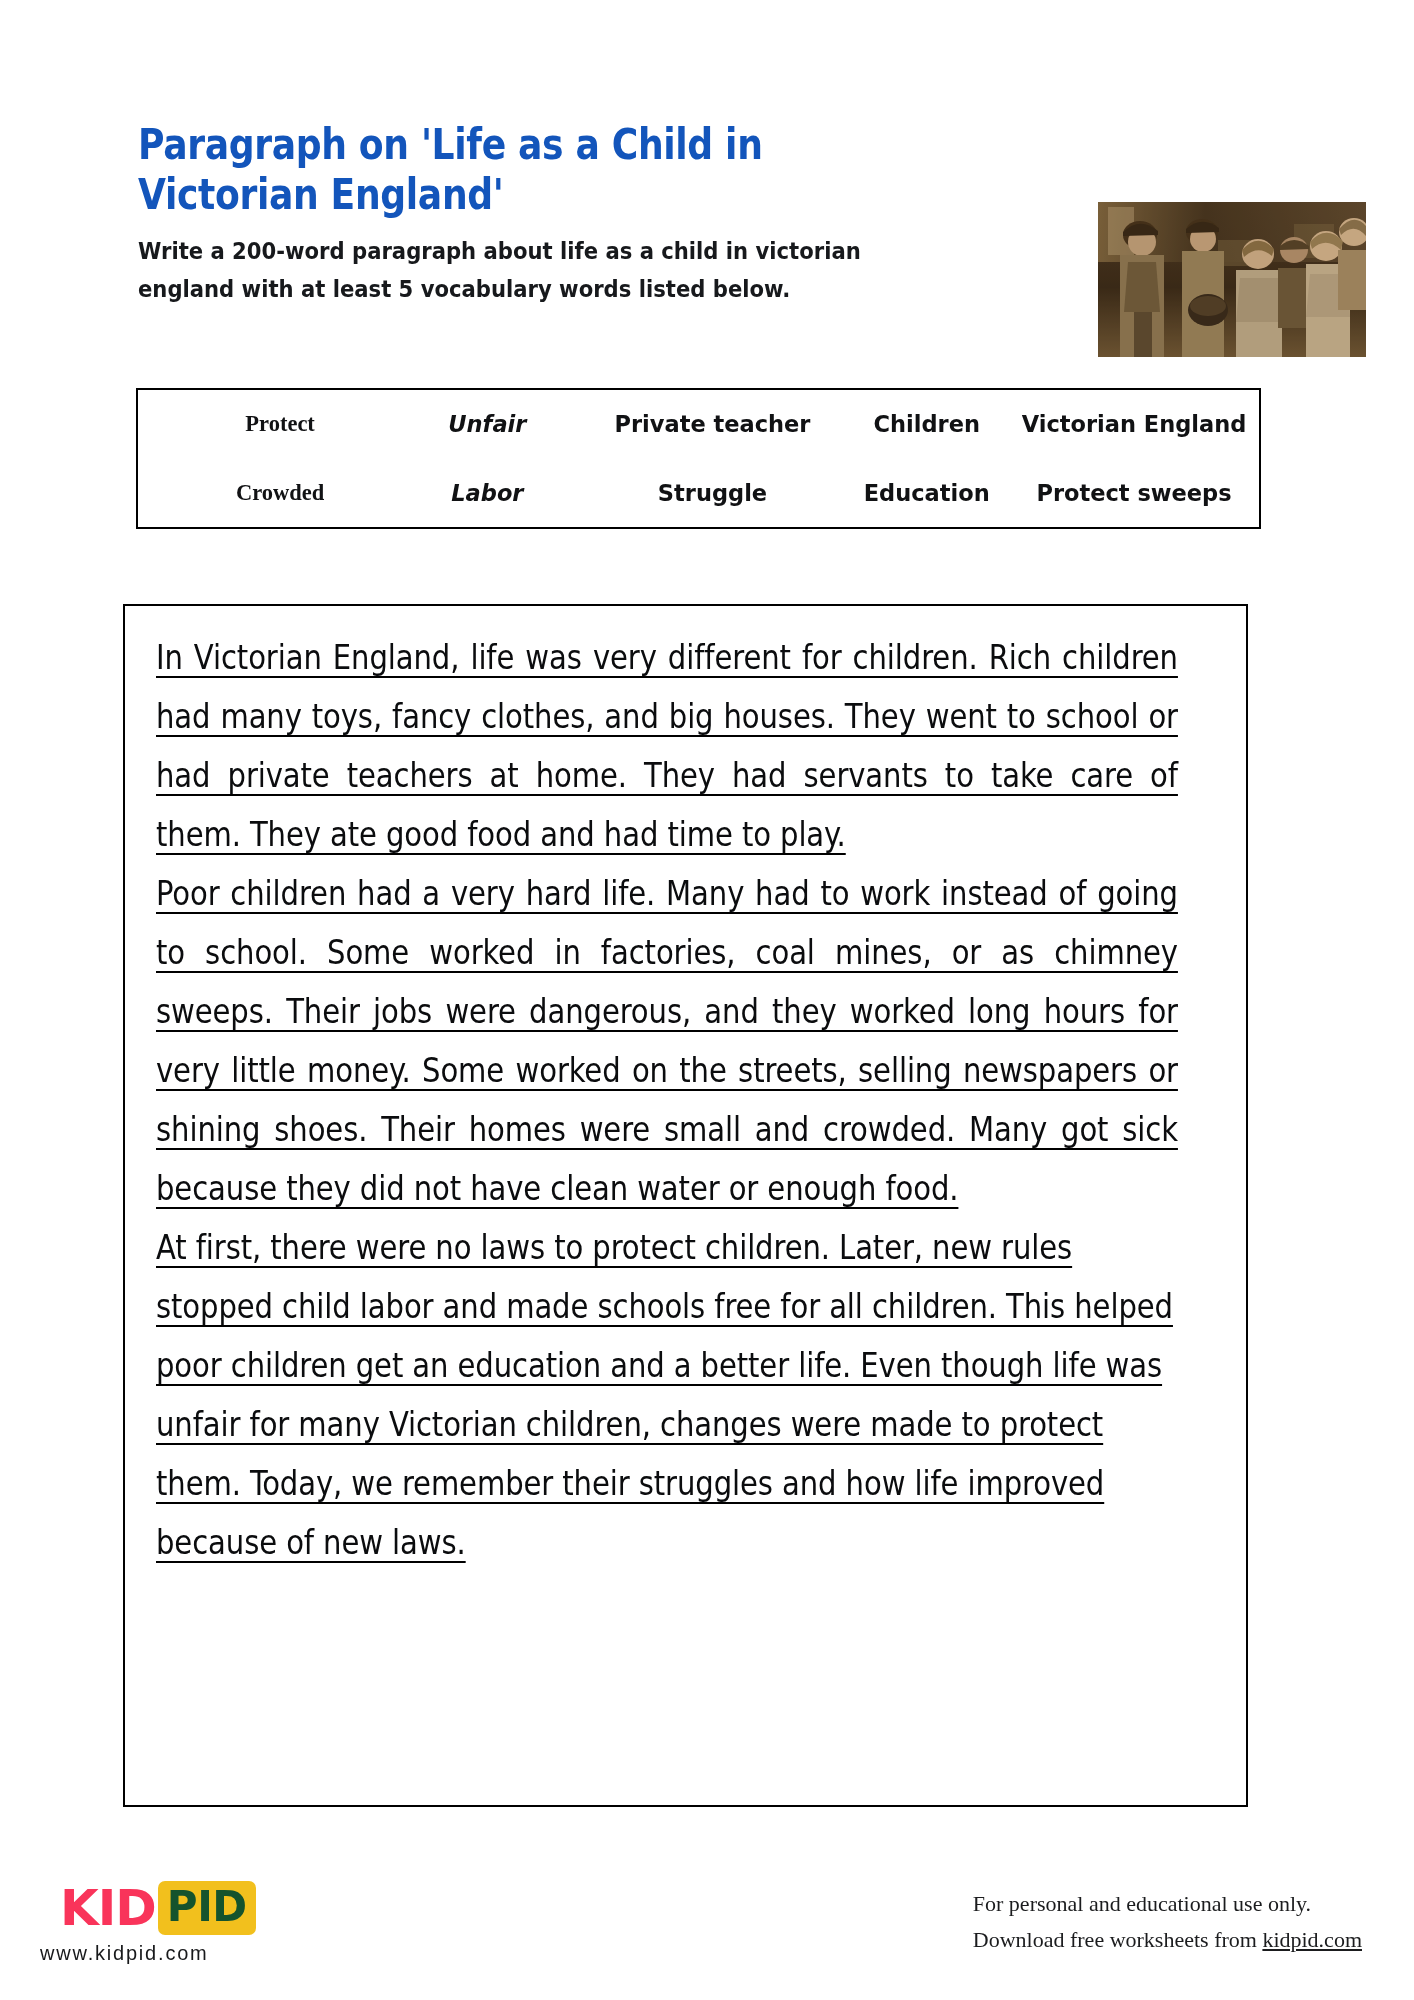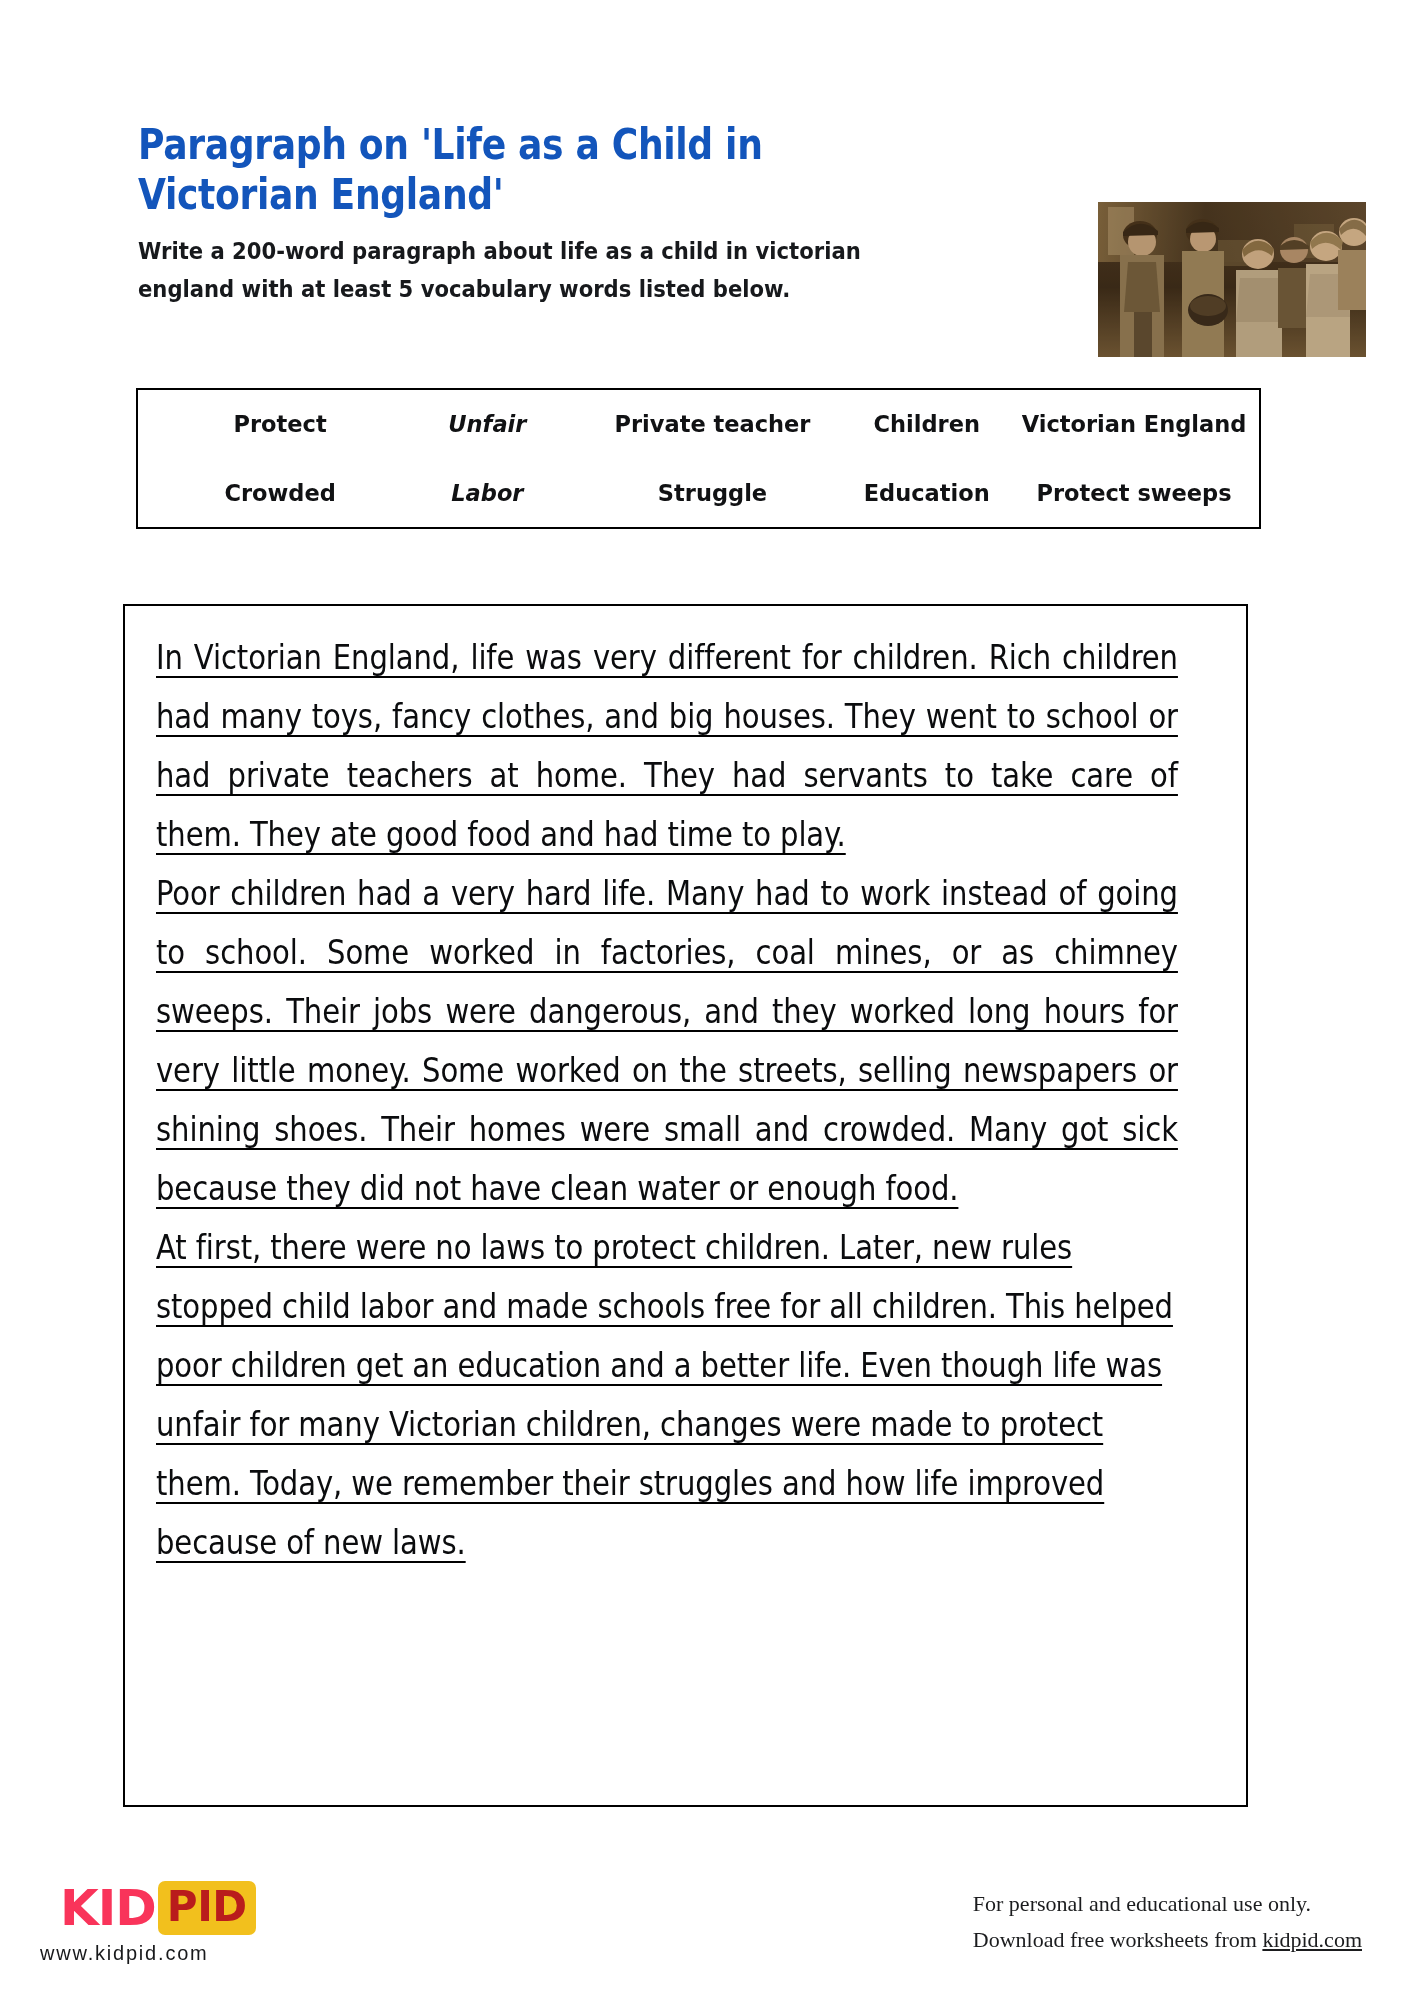--- a/index.html
+++ b/index.html
@@ -82,21 +82,21 @@
     box-sizing: border-box;
   }
   .vocab-cell {
     font-family: "DejaVu Sans", sans-serif;
     font-weight: 700;
     font-size: 22.5px;
     color: #111214;
     text-align: center;
     white-space: nowrap;
   }
-  .vc-1 { width: 218px; }
+  .vc-1 { width: 218px; font-family: Liberation Serif, serif; }
   .vc-2 { width: 200px; font-style: italic; }
   .vc-3 { width: 254px; }
   .vc-4 { width: 178px; }
   .vc-5 { width: 240px; }
 
   
   .para-box {
     position: absolute;
     left: 123px;
     top: 604px;
@@ -143,21 +143,21 @@
     font-size: 50px;
     color: #f9345a;
     letter-spacing: -1px;
     line-height: 1;
     margin-left: 20px;
   }
   .logo-pid {
     font-family: "DejaVu Sans", sans-serif;
     font-weight: 700;
     font-size: 42px;
-    color: #b91c1c;
+    color: #14532d;
     background: #f2c01d;
     border-radius: 7px;
     padding: 5px 9px 7px 9px;
     letter-spacing: -0.5px;
     line-height: 1;
     margin-left: 2px;
   }
   .logo-url {
     font-family: "Liberation Sans", sans-serif;
     font-size: 20px;

